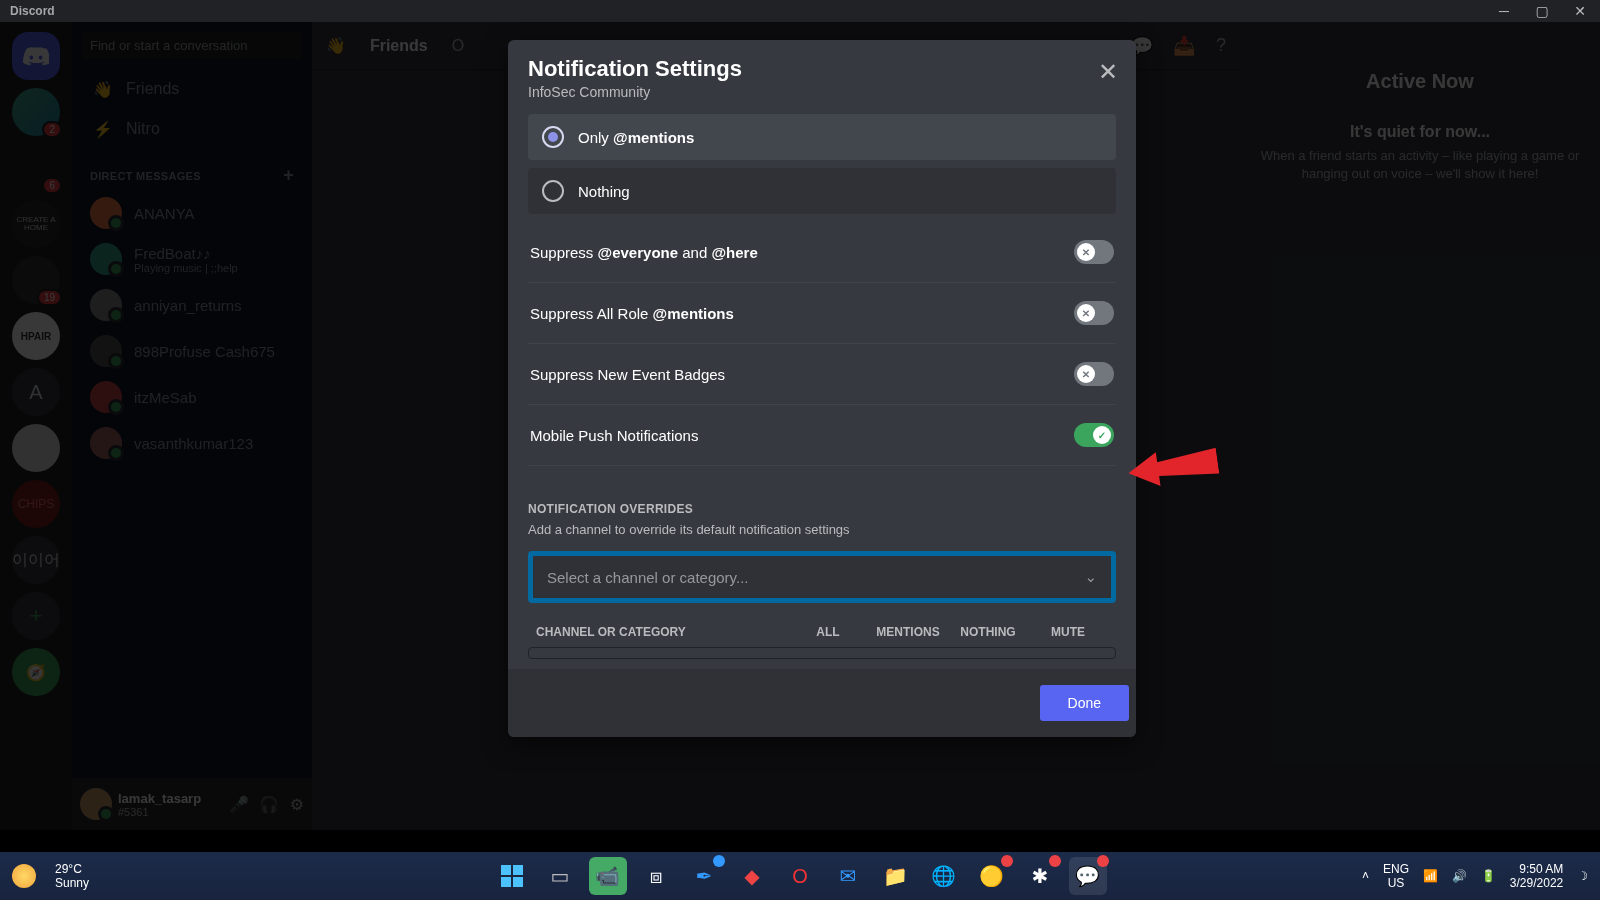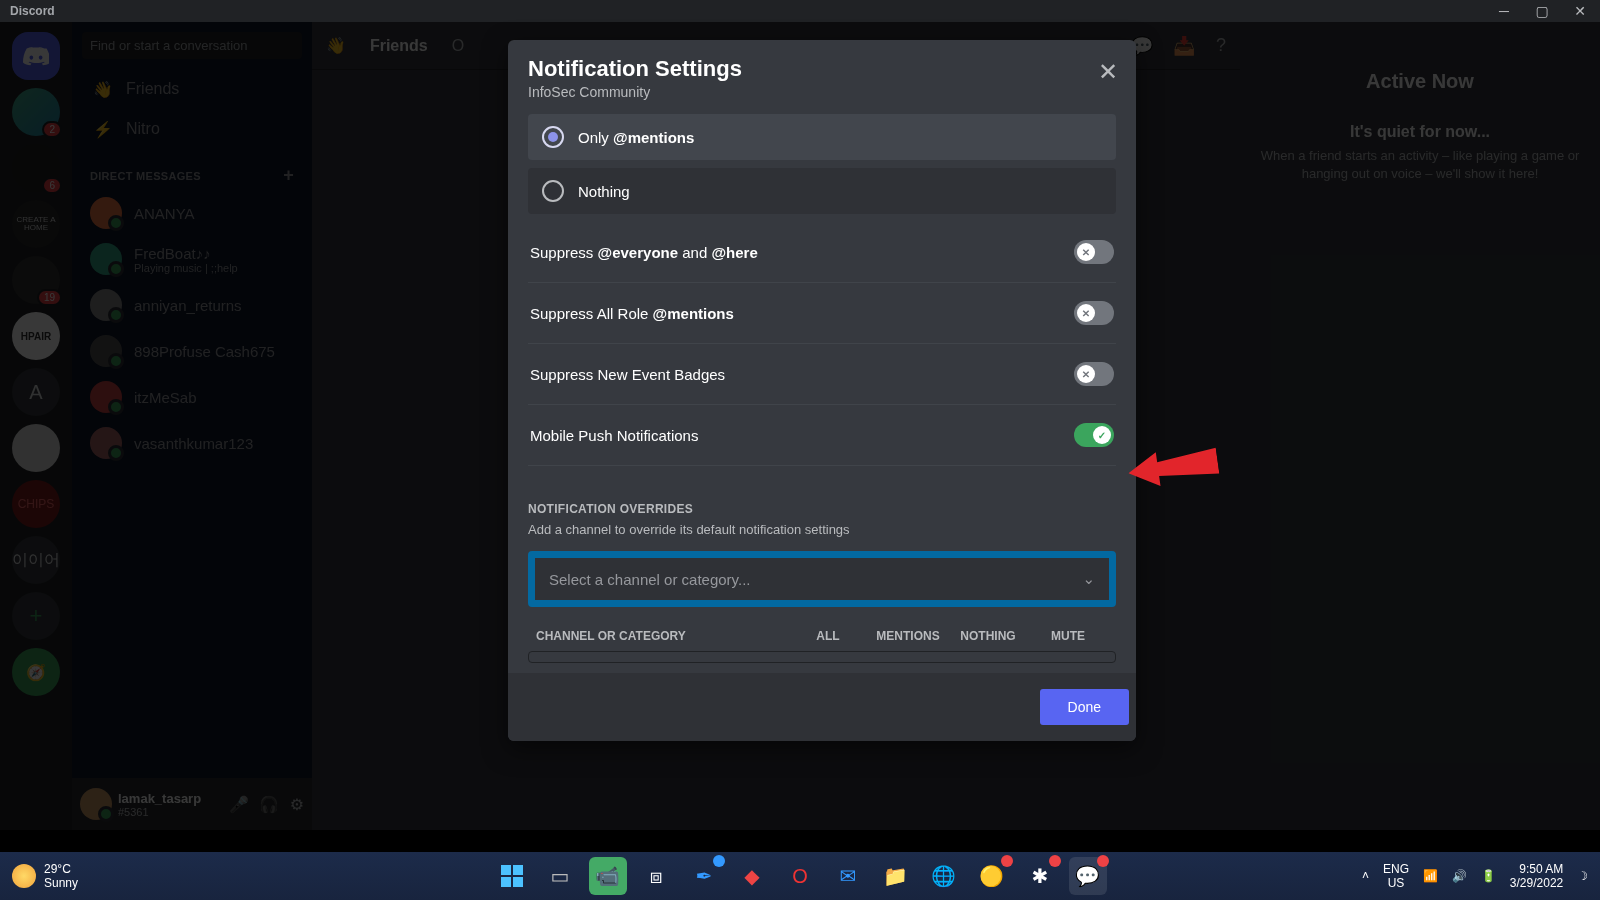--- a/index.html
+++ b/index.html
@@ -72,34 +72,34 @@
 .toggle-label { color:#fff; font-size:15px; font-weight:500; }
 .toggle-label b { font-weight:700; }
 .toggle { width:40px; height:24px; border-radius:12px; position:relative; cursor:pointer; }
 .toggle.off { background:#72767d; }
 .toggle.on { background:#3ba55d; }
 .toggle-knob { width:18px; height:18px; border-radius:50%; background:#fff; position:absolute; top:3px; display:flex; align-items:center; justify-content:center; font-size:10px; font-weight:700; }
 .toggle.off .toggle-knob { left:3px; color:#72767d; }
 .toggle.on .toggle-knob { right:3px; color:#3ba55d; }
 .sect-head { color:#b9bbbe; font-size:12px; font-weight:700; letter-spacing:0.3px; margin-top:36px; }
 .sect-desc { color:#b9bbbe; font-size:13px; margin-top:6px; }
-.select-row { background:#2f3136; border:7px solid #0369a1; border-radius:4px; padding:12px 14px; margin-top:14px; color:#96989d; font-size:15px; display:flex; justify-content:space-between; align-items:center; cursor:pointer; }
+.select-row { background:#2f3136; border:5px solid #0369a1; border-radius:4px; padding:12px 14px; margin-top:14px; color:#96989d; font-size:15px; display:flex; justify-content:space-between; align-items:center; cursor:pointer; }
 .table-head { display:flex; padding:22px 8px 8px; color:#b9bbbe; font-size:12px; font-weight:700; }
 .th1 { flex:1; }
 .th { width:80px; text-align:center; }
 .table-body { border:1px solid #202225; border-radius:4px; height:12px; }
 .modal-foot { background:#2f3136; padding:16px 7px; display:flex; justify-content:flex-end; border-radius:0 0 6px 6px; }
 .done-btn { background:#5865f2; color:#fff; border:none; padding:10px 28px; border-radius:3px; font-size:14px; font-weight:500; cursor:pointer; }
 
 
 .arrow { position:absolute; top:442px; left:1128px; transform:rotate(-8deg); }
 
 
 .taskbar { position:absolute; bottom:0; left:0; right:0; height:48px; background:linear-gradient(#1c2b4a,#18243e); display:flex; align-items:center; padding:0 12px; color:#fff; }
-.weather { display:flex; align-items:center; gap:8px; font-size:12px; }
+.weather { display:flex; align-items:center; gap:19px; font-size:12px; }
 .weather-icon { width:24px; height:24px; border-radius:50%; background:radial-gradient(#ffd966,#f1a33c); }
 .tray-apps { position:absolute; left:50%; transform:translateX(-50%); display:flex; gap:10px; }
 .tray-app { width:38px; height:38px; border-radius:6px; display:flex; align-items:center; justify-content:center; font-size:20px; cursor:pointer; position:relative; }
 .tray-badge { position:absolute; top:-2px; right:-2px; width:12px; height:12px; border-radius:50%; background:#ed4245; }
 .systray { margin-left:auto; display:flex; align-items:center; gap:14px; font-size:12px; }
 .clock { text-align:right; line-height:1.2; }
 </style>
 </head>
 <body>
 

